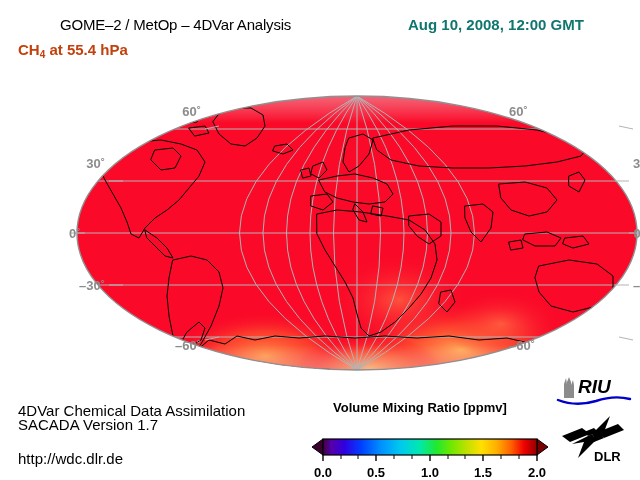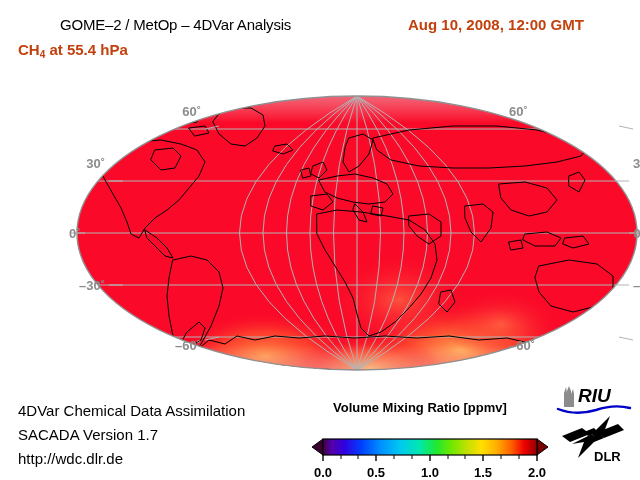--- a/index.html
+++ b/index.html
@@ -27,21 +27,21 @@
     left: 18px; top: 41px;
     font-size: 15px; font-weight: bold; color: #c2410c;
     white-space: nowrap;
   }
   #title-line2 sub {
     font-size: 10px; vertical-align: baseline;
     position: relative; top: 3px;
   }
   #timestamp {
     left: 408px; top: 16px;
-    font-size: 15px; font-weight: bold; color: #c2410c;
+    font-size: 15px; font-weight: bold; color: #0f766e;
     white-space: nowrap;
   }
 
   
   #map-panel {
     left: 40px; top: 88px;
     width: 576px; height: 292px; margin-left: 29px;
   }
   #map-svg { display: block; }
 
@@ -51,38 +51,38 @@
     font-family: "Liberation Sans", sans-serif;
   }
 
   
   .footer-line {
     left: 18px;
     font-size: 15px; font-weight: normal; color: #000;
     white-space: nowrap;
   }
   #footer-l1 { top: 402px; }
-  #footer-l2 { top: 426px; text-align: right; }
+  #footer-l2 { top: 416px; text-align: right; }
   #footer-l3 { top: 450px; }
 
   
   #cbar-title {
     left: 333px; top: 400px;
     font-size: 13px; font-weight: bold; color: #000;
     white-space: nowrap;
   }
   #cbar-wrap { left: 312px; top: 436px; width: 236px; height: 46px; }
   .cbar-tick-label {
     font-size: 13px; font-weight: bold;
     fill: #000;
     font-family: "Liberation Sans", sans-serif;
   }
 
   
-  #riu-logo { left: 556px; top: 385px; width: 76px; height: 30px; }
+  #riu-logo { left: 556px; top: 376px; width: 76px; height: 30px; }
   #dlr-logo { left: 556px; top: 412px; width: 74px; height: 52px; }
   .riu-text {
     font-family: "Liberation Sans", sans-serif;
     font-size: 19px; font-weight: bold; font-style: italic;
     fill: #000;
   }
   .dlr-text {
     font-family: "Liberation Sans", sans-serif;
     font-size: 13px; font-weight: bold;
     fill: #000;

